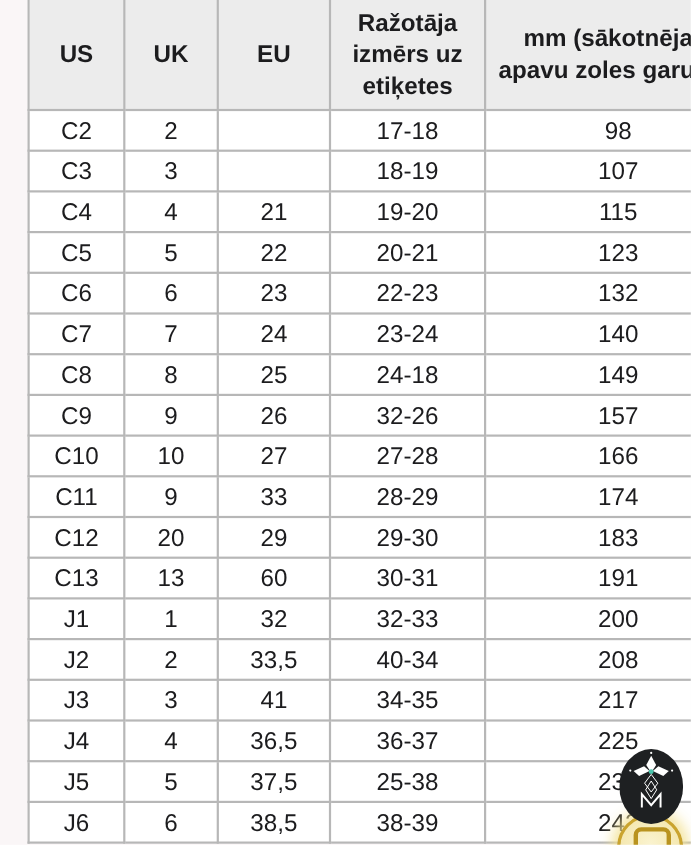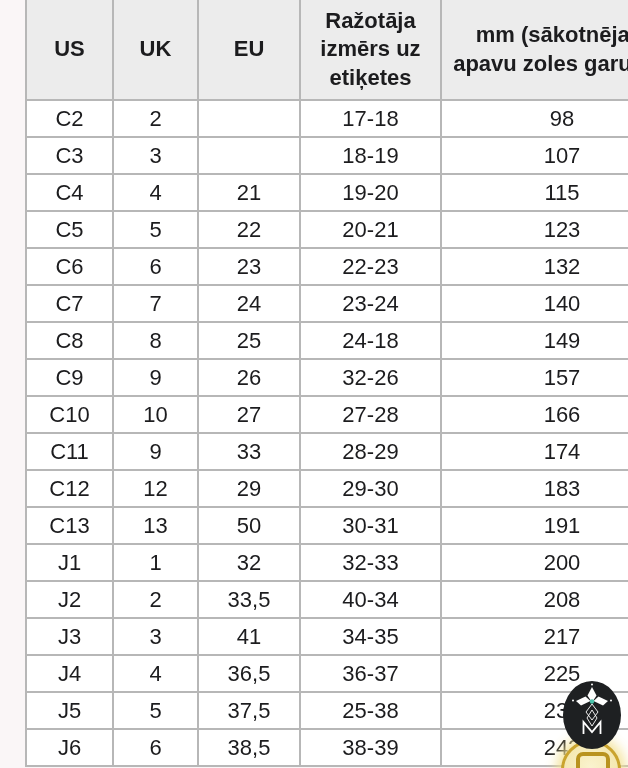--- a/index.html
+++ b/index.html
@@ -162,29 +162,29 @@
         </tr>
         <tr>
           <td>C11</td>
           <td>9</td>
           <td>33</td>
           <td>28-29</td>
           <td>174</td>
         </tr>
         <tr>
           <td>C12</td>
-          <td>12</td>
+          <td>20</td>
           <td>29</td>
           <td>29-30</td>
           <td>183</td>
         </tr>
         <tr>
           <td>C13</td>
           <td>13</td>
-          <td>50</td>
+          <td>60</td>
           <td>30-31</td>
           <td>191</td>
         </tr>
         <tr>
           <td>J1</td>
           <td>1</td>
           <td>32</td>
           <td>32-33</td>
           <td>200</td>
         </tr>

